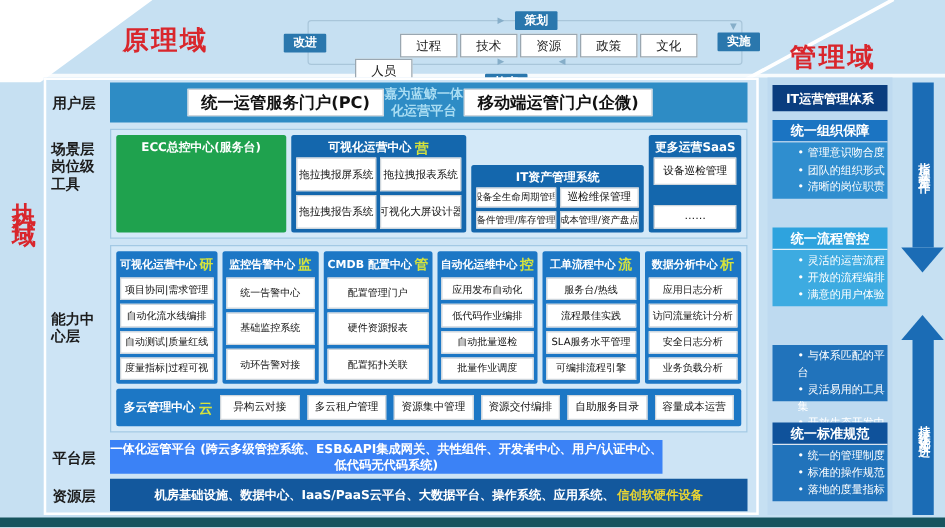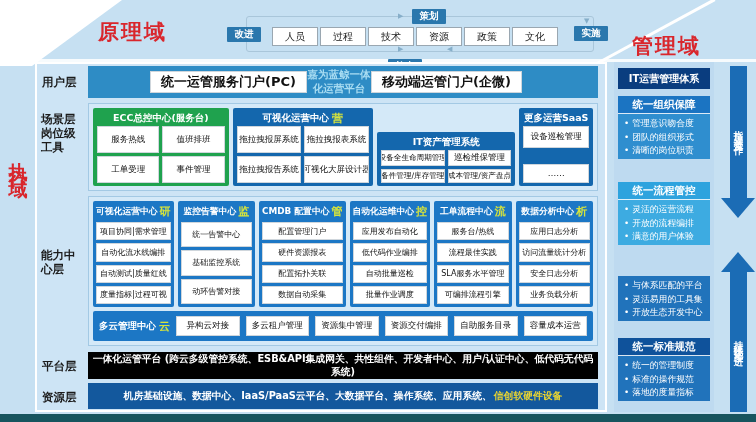--- a/index.html
+++ b/index.html
@@ -52,33 +52,33 @@
     background:#d4e9f8;box-sizing:border-box;padding:4px;display:flex;flex-direction:column;gap:4px;}
   .cap-row{display:flex;gap:4px;flex:1;}
   .cap-grp{flex:1;display:flex;flex-direction:column;padding:3px;gap:3px;border-radius:2px;}
   .cap-hd{color:#fff;font-weight:bold;font-size:8.8px;text-align:center;display:flex;
     align-items:center;justify-content:center;gap:2px;flex:0 0 13px;white-space:nowrap;}
   .cap-grp .box-white{flex:1;font-size:8px;}
   .cloud-row{flex:0 0 30px;display:flex;align-items:center;gap:6px;padding:0 6px;border-radius:2px;}
   .cloud-hd{color:#fff;font-weight:bold;font-size:9.5px;white-space:nowrap;display:flex;align-items:center;gap:3px;}
   .cloud-row .box-white{flex:1;height:18px;font-size:8.5px;}
 
-  .platform-bar{position:absolute;left:88px;top:352px;width:510px;height:27px;background:#000000;
+  .platform-bar{position:absolute;left:88px;top:352px;width:442px;height:27px;background:#3b82f6;
     color:#fff;font-size:9.8px;font-weight:bold;display:flex;align-items:center;justify-content:center;text-align:center;}
   .resource-bar{position:absolute;left:88px;top:383px;width:510px;height:26px;background:#13589d;
     color:#fff;font-size:9.8px;font-weight:bold;display:flex;align-items:center;justify-content:center;gap:2px;}
   .hl-yellow{color:#e8d432;}
 
   .sidebar{position:absolute;left:614px;top:62px;width:100px;height:350px;background:#bedaf0;}
   .sb-title{position:absolute;left:4px;right:4px;top:6px;height:21px;background:#0a3d7f;color:#fff;
     font-size:10px;font-weight:bold;display:flex;align-items:center;justify-content:center;}
   .sb-head{position:absolute;left:4px;right:4px;height:18px;color:#fff;font-size:10.5px;font-weight:bold;
     display:flex;align-items:center;justify-content:center;border-bottom:1px solid rgba(255,255,255,.85);box-sizing:border-box;}
   .sb-bullets{position:absolute;left:4px;right:4px;color:#fff;font-size:8.8px;line-height:13.5px;
-    padding:3px 2px 3px 6px;box-sizing:border-box;}
+    padding:3px 2px 3px 20px;box-sizing:border-box;}
   .sb-bullets div::before{content:"•";margin-right:3px;}
 
   .v-arrow{position:absolute;width:34px;display:flex;flex-direction:column;align-items:center;}
   .v-shaft{width:17px;background:#1b6cb5;display:flex;align-items:center;justify-content:center;}
   .v-shaft span{writing-mode:vertical-rl;text-orientation:upright;color:#fff;font-size:9.5px;
     font-weight:bold;letter-spacing:3px;}
   .head-down{width:0;height:0;border-left:17px solid transparent;border-right:17px solid transparent;
     border-top:20px solid #1b6cb5;}
   .head-up{width:0;height:0;border-left:17px solid transparent;border-right:17px solid transparent;
     border-bottom:20px solid #1b6cb5;}
@@ -99,21 +99,21 @@
 
   <div class="pdca-loop"></div>
   <div class="flow-arrow" style="left:398px;top:13px;">▶</div>
   <div class="flow-arrow" style="left:584px;top:18px;">▼</div>
   <div class="flow-arrow" style="left:398px;top:46px;">▶</div>
   <div class="flow-arrow" style="left:447px;top:46px;">◀</div>
   <div class="pdca-tag" style="left:412px;top:9px;">策划</div>
   <div class="pdca-tag" style="left:227px;top:27px;">改进</div>
   <div class="pdca-tag" style="left:574px;top:26px;">实施</div>
   <div class="pdca-tag" style="left:388px;top:43px;margin-top:16px;">检查</div>
-  <div class="pdca-el" style="left:272px;">人员</div>
+  <div class="pdca-el" style="left:284px;margin-top:20px;">人员</div>
   <div class="pdca-el" style="left:320px;">过程</div>
   <div class="pdca-el" style="left:368px;">技术</div>
   <div class="pdca-el" style="left:416px;">资源</div>
   <div class="pdca-el" style="left:464px;">政策</div>
   <div class="pdca-el" style="left:512px;">文化</div>
 
   <div class="front-face"></div>
 
   <div class="layer-label" style="left:42px;top:75px;">用户层</div>
   <div class="layer-label" style="left:41px;top:112px;">场景层岗位级工具</div>
@@ -125,26 +125,20 @@
     <div class="portal-box" style="margin-left:62px;">统一运管服务门户(PC)</div>
     <div class="center-title">嘉为蓝鲸一体化运营平台</div>
     <div class="portal-box" style="margin-right:76px;">移动端运管门户(企微)</div>
   </div>
 
   <div class="scene-wrap">
     <div class="grp g-green" style="flex:140;">
       <div class="grp-hd">
           <span>ECC总控中心(服务台)</span>
         </div>
-      <div class="items-2col">
-        <div class="box-white">服务热线</div>
-        <div class="box-white">值班排班</div>
-        <div class="box-white">工单受理</div>
-        <div class="box-white">事件管理</div>
-      </div>
     </div>
     <div class="grp g-blue" style="flex:145;">
       <div class="grp-hd">
           <span>可视化运营中心</span>
           <span class="badge">营</span>
         </div>
       <div class="items-2col">
         <div class="box-white">拖拉拽报屏系统</div>
         <div class="box-white">拖拉拽报表系统</div>
         <div class="box-white">拖拉拽报告系统</div>
@@ -195,21 +189,20 @@
         <div class="box-white">动环告警对接</div>
       </div>
       <div class="cap-grp g-cap">
         <div class="cap-hd">
             <span>CMDB 配置中心</span>
             <span class="badge">管</span>
           </div>
         <div class="box-white">配置管理门户</div>
         <div class="box-white">硬件资源报表</div>
         <div class="box-white">配置拓扑关联</div>
-        <div class="box-white">数据自动采集</div>
       </div>
       <div class="cap-grp g-cap">
         <div class="cap-hd">
             <span>自动化运维中心</span>
             <span class="badge">控</span>
           </div>
         <div class="box-white">应用发布自动化</div>
         <div class="box-white">低代码作业编排</div>
         <div class="box-white">自动批量巡检</div>
         <div class="box-white">批量作业调度</div>

